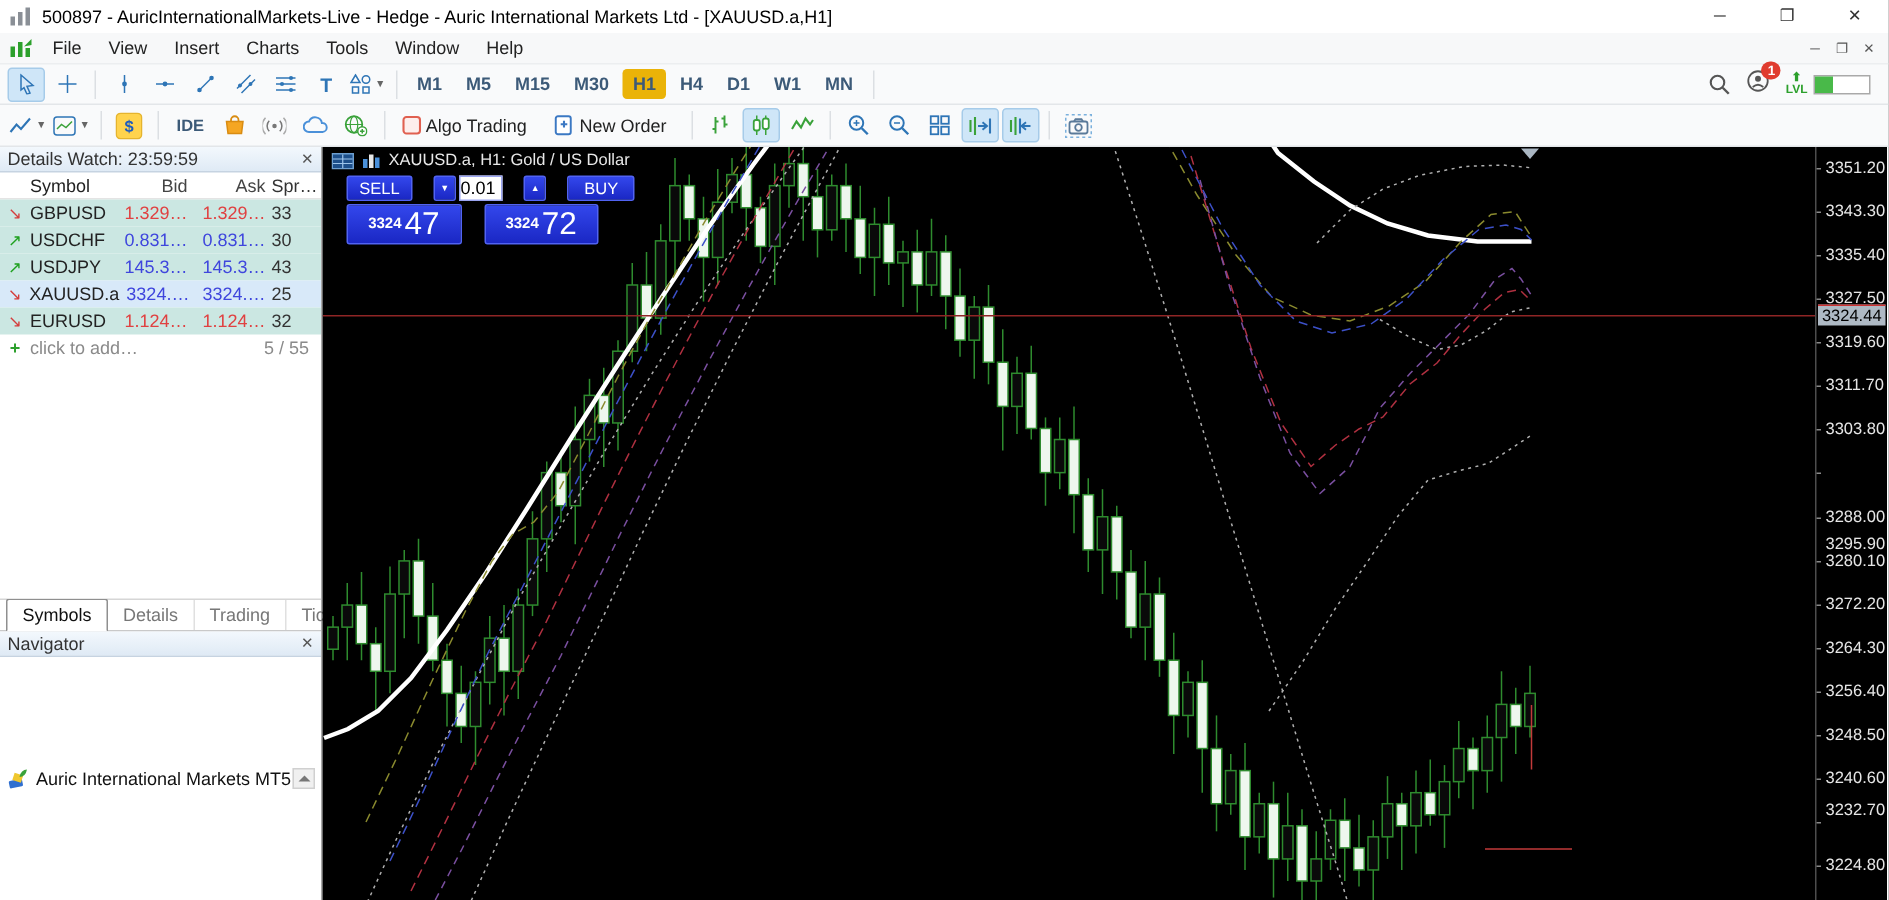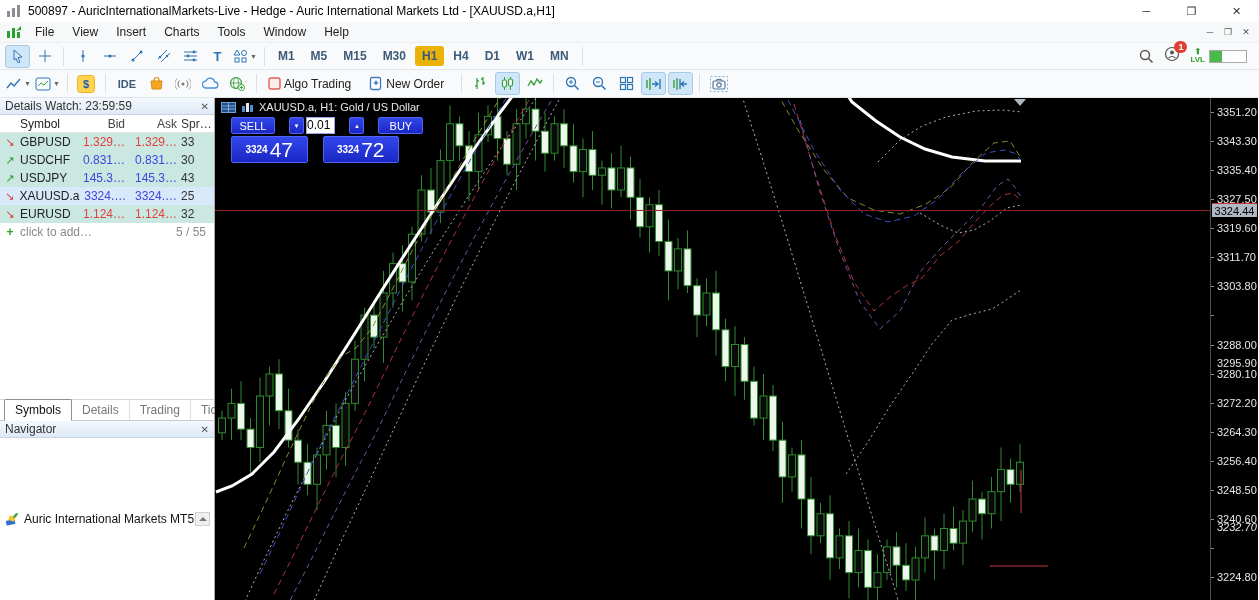--- a/index.html
+++ b/index.html
@@ -679,18 +679,18 @@
       <div class="axlabel" style="top: 304.641px;">3272.20</div>
       <div class="axtick" style="top: 333.705px;"></div>
       <div class="axlabel" style="top: 333.705px;">3264.30</div>
       <div class="axtick" style="top: 362.769px;"></div>
       <div class="axlabel" style="top: 362.769px;">3256.40</div>
       <div class="axtick" style="top: 391.833px;"></div>
       <div class="axlabel" style="top: 391.833px;">3248.50</div>
       <div class="axtick" style="top: 420.897px;"></div>
       <div class="axlabel" style="top: 420.897px;">3240.60</div>
       <div class="axtick" style="top: 449.962px;"></div>
-      <div class="axlabel" style="top: 429px; font-style: italic;">3232.70</div>
+      <div class="axlabel" style="top: 442px;">3232.70</div>
       <div class="axtick" style="top: 479.026px;"></div>
       <div class="axlabel" style="top: 479.026px;">3224.80</div>
       <div class="pricetag" style="top: 112.45px;">3324.44</div>
     </div>
 </div>
 
 </body></html>

